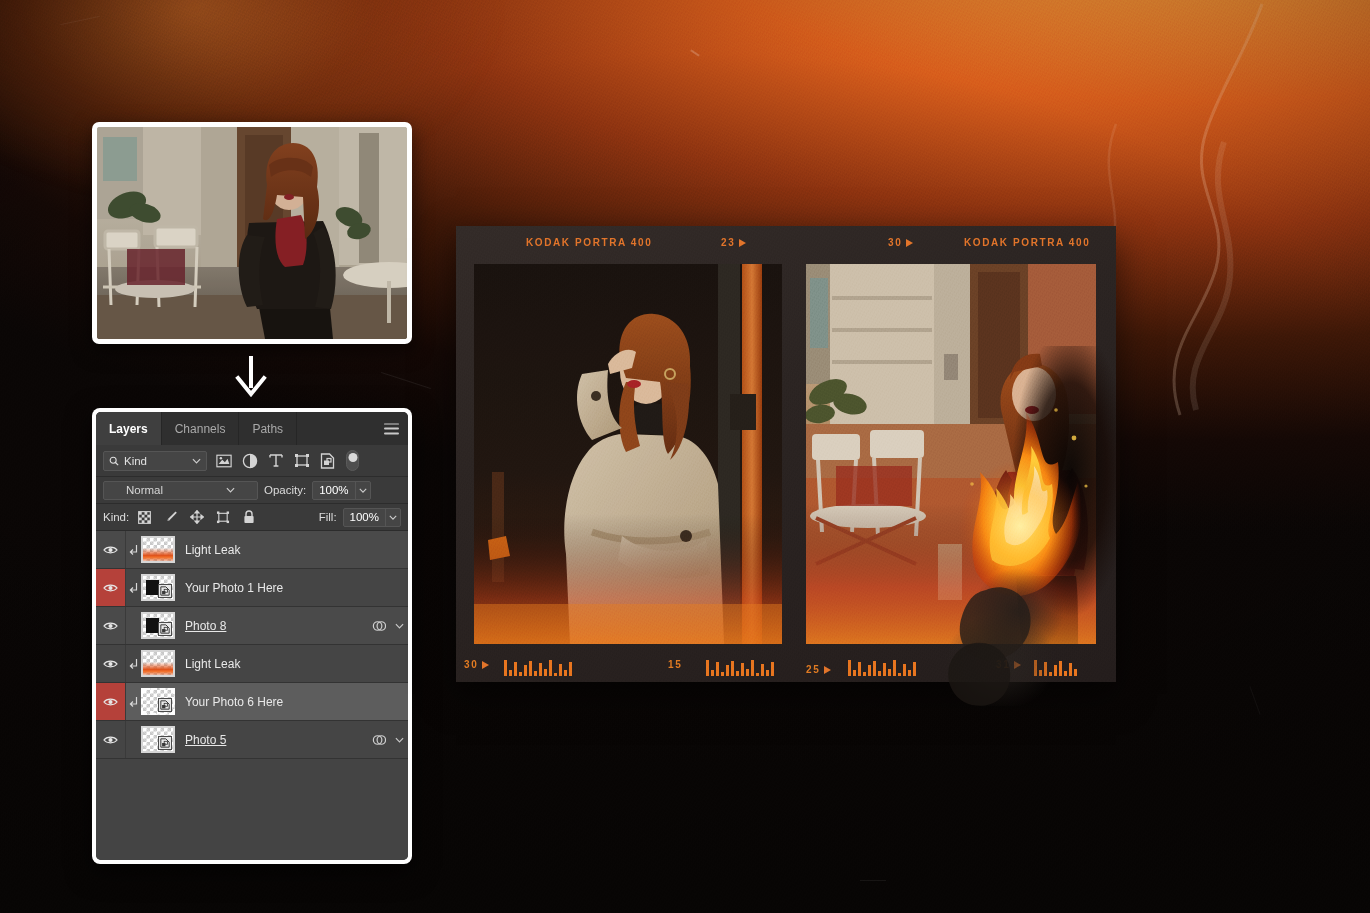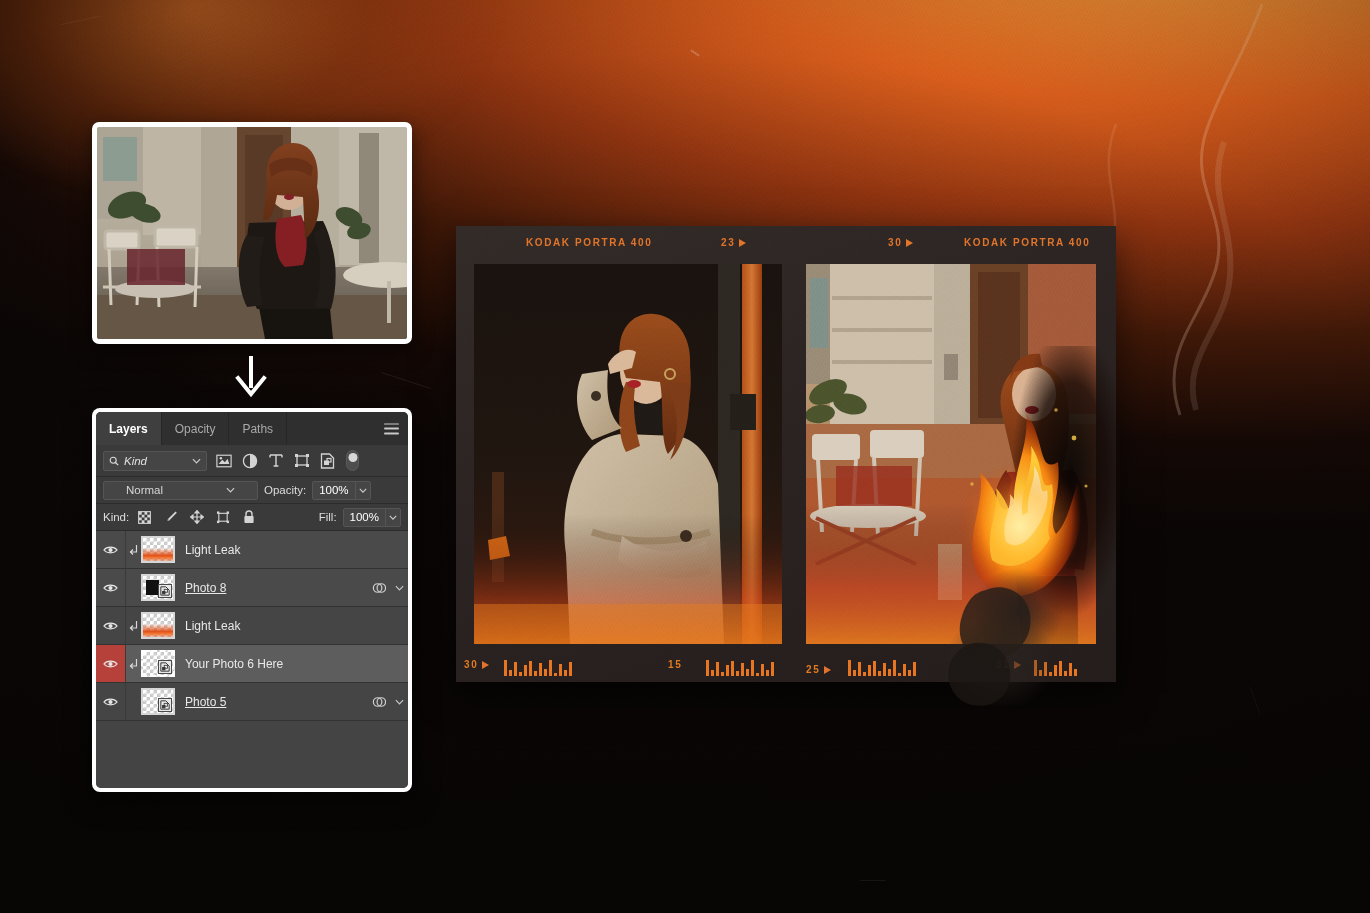--- a/index.html
+++ b/index.html
@@ -53,21 +53,21 @@
     background: #fff; border-radius: 7px; padding: 5px;
     box-shadow: 0 6px 20px rgba(0,0,0,.55);
   }
   .photo-inner { position: absolute; inset: 5px; overflow: hidden; border-radius: 3px; background: #6a6257; }
 
   
   #flow-arrow { position: absolute; left: 232px; top: 356px; width: 38px; height: 44px; }
 
   
   #layers-panel {
-    position: absolute; left: 92px; top: 408px; width: 320px; height: 384px;
+    position: absolute; left: 92px; top: 408px; width: 320px; height: 456px;
     background: #fff; border-radius: 8px; padding: 4px;
     box-shadow: 0 8px 26px rgba(0,0,0,.6);
   }
   .panel-body {
     width: 100%; height: 100%; background: #3a3a3a; border-radius: 5px;
     overflow: hidden; display: flex; flex-direction: column;
     font-size: 11.5px; color: #d6d6d6;
   }
   .tabs-row {
     height: 33px; background: #2f2f2f; display: flex; align-items: stretch;
@@ -81,21 +81,21 @@
   .tab-filler { flex: 1; border-right: none; }
   .panel-menu {
     position: absolute; right: 9px; top: 50%; transform: translateY(-50%);
     width: 15px; height: 11px; display: flex; flex-direction: column; justify-content: space-between;
     cursor: pointer;
   }
   .panel-menu i { display: block; height: 1.6px; background: #c9c9c9; border-radius: 1px; }
 
   .filter-row {
     height: 32px; flex: none; background: #3a3a3a; display: flex; align-items: center;
-    padding: 0 7px; gap: 7px; border-bottom: 1px solid #2c2c2c; font-style: italic;
+    padding: 0 7px; gap: 7px; border-bottom: 1px solid #2c2c2c;
   }
   .kind-select {
     width: 104px; height: 20px; background: #454545; border: 1px solid #555;
     border-radius: 2px; display: flex; align-items: center; padding: 0 5px; gap: 5px;
     cursor: pointer;
   }
   .kind-select .lbl { flex: 1; font-size: 11.5px; color: #e0e0e0; }
   .ficon { width: 19px; height: 19px; display: flex; align-items: center; justify-content: center; cursor: pointer; }
   .toggle-pill {
     width: 13px; height: 21px; border-radius: 7px; background: #4e4e4e;
@@ -294,21 +294,21 @@
 </div>
 
 <div id="layers-panel">
   <div class="panel-body">
 
     <div class="tabs-row">
       <div class="tab active">
         <span>Layers</span>
       </div>
       <div class="tab">
-        <span>Opacity</span>
+        <span>Channels</span>
       </div>
       <div class="tab">
         <span>Paths</span>
       </div>
       <div class="tab tab-filler"></div>
       <div class="panel-menu">
         <i></i>
           <i></i>
           <i></i>
       </div>
@@ -451,20 +451,46 @@
           </div>
           <div class="clip-mark">
             <svg width="9" height="12" viewBox="0 0 9 12">
               <path d="M7.5 1 L7.5 8 L2 8 M4 5.5 L1.4 8 L4 10.5" fill="none" stroke="#d8d8d8" stroke-width="1.2"></path>
             </svg>
           </div>
           <div class="thumb">
             <span class="leak"></span>
           </div>
           <div class="layer-name">Light Leak</div>
+          <div class="fx-cell"></div>
+          <div class="chev-cell"></div>
+        </div>
+        <div class="layer-row alt">
+          <div class="eye-cell flagged">
+            <svg width="15" height="10" viewBox="0 0 16 10">
+              <path d="M1 5 C4 1 12 1 15 5 C12 9 4 9 1 5 Z" fill="none" stroke="#e6e6e6" stroke-width="1.3"></path>
+              <circle cx="8" cy="5" r="2.2" fill="#e6e6e6"></circle>
+            </svg>
+          </div>
+          <div class="clip-mark">
+            <svg width="9" height="12" viewBox="0 0 9 12">
+              <path d="M7.5 1 L7.5 8 L2 8 M4 5.5 L1.4 8 L4 10.5" fill="none" stroke="#d8d8d8" stroke-width="1.2"></path>
+            </svg>
+          </div>
+          <div class="thumb">
+            <span class="blk"></span>
+            <span class="so-badge">
+              <svg width="10" height="10" viewBox="0 0 12 12">
+                <path d="M1 1 L7 1 L11 5 L11 11 L1 11 Z" fill="none" stroke="#3a3a3a" stroke-width="1.2"></path>
+                <rect x="2.5" y="6" width="4" height="4" fill="#3a3a3a"></rect>
+                <rect x="5" y="4" width="4" height="3.5" fill="none" stroke="#3a3a3a" stroke-width="1"></rect>
+              </svg>
+            </span>
+          </div>
+          <div class="layer-name">Your Photo 1 Here</div>
           <div class="fx-cell"></div>
           <div class="chev-cell"></div>
         </div>
         <div class="layer-row">
           <div class="eye-cell">
             <svg width="15" height="10" viewBox="0 0 16 10">
               <path d="M1 5 C4 1 12 1 15 5 C12 9 4 9 1 5 Z" fill="none" stroke="#e6e6e6" stroke-width="1.3"></path>
               <circle cx="8" cy="5" r="2.2" fill="#e6e6e6"></circle>
             </svg>
           </div>

